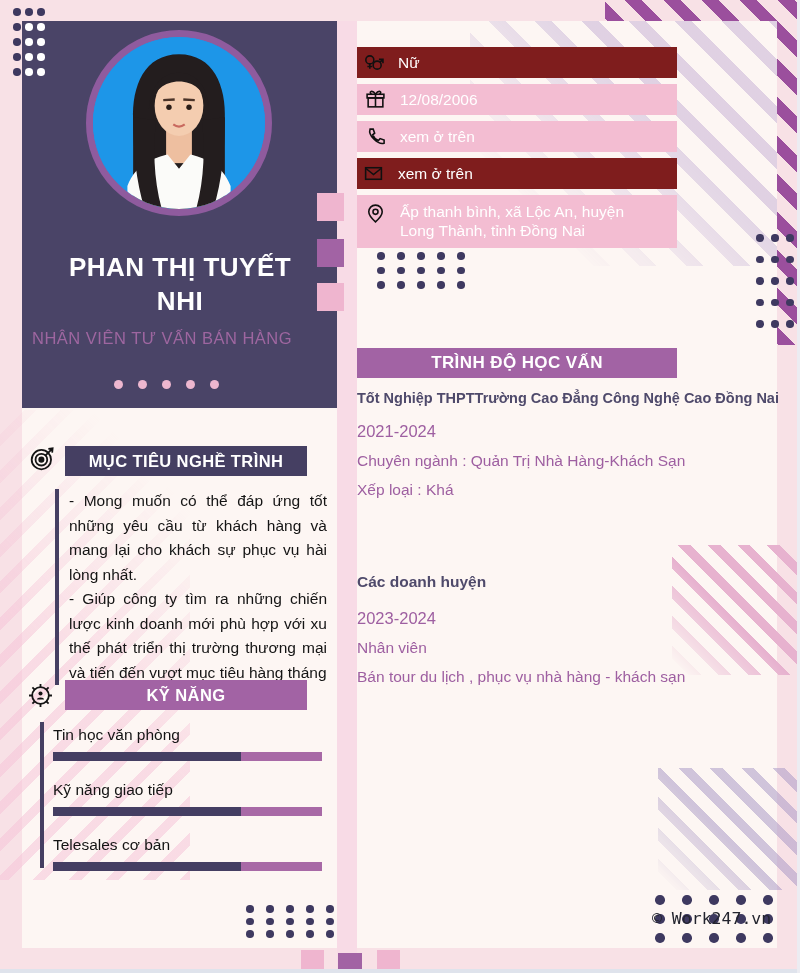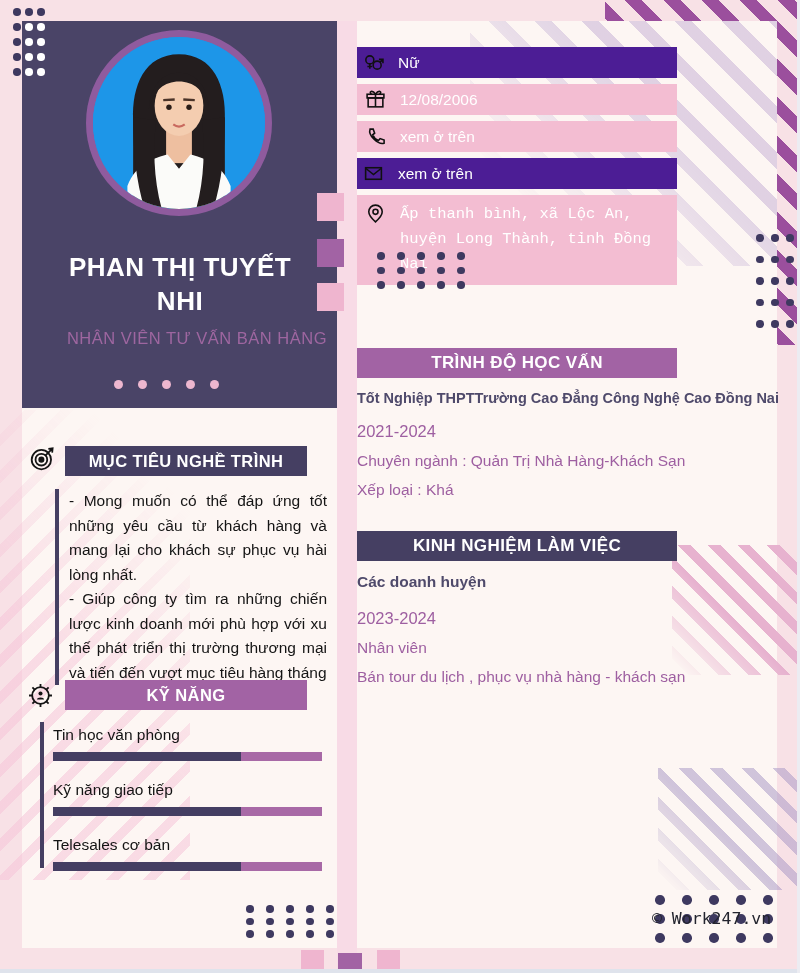--- a/index.html
+++ b/index.html
@@ -42,36 +42,36 @@
   
   .edge-b{left:0;bottom:0;width:800px;height:4px;background:#dfe3ec;z-index:6;}
   .edge-r{right:0;top:0;width:3px;height:973px;background:#ececf2;z-index:6;}
   
   .photo{left:86px;top:30px;width:186px;height:186px;border-radius:50%;
     border:7px solid var(--photo-border);overflow:hidden;background:var(--photo-blue);z-index:4;}
   .photo svg{display:block;width:100%;height:100%;}
   
   .name{left:50px;top:250px;width:260px;text-align:center;color:#fff;
     font-size:26px;font-weight:bold;line-height:1.32;letter-spacing:.5px;z-index:4;}
-  .job-title{left:32px;top:329px;width:295px;text-align:right;color:#9e66a0;
+  .job-title{left:32px;top:329px;width:295px;text-align:left;color:#9e66a0;
     font-size:16.5px;letter-spacing:.5px;z-index:4;}
   .name-dots{left:114px;top:380px;display:flex;gap:15px;z-index:4;}
   .name-dots span{width:9px;height:9px;border-radius:50%;background:#edb7cf;}
   
   .sq{width:27px;height:28px;z-index:4;}
   .sq.pink{background:var(--sq-pink);} .sq.purple{background:var(--accent-purple);}
   .sq1{left:317px;top:193px;} .sq2{left:317px;top:239px;} .sq3{left:317px;top:283px;}
   
   .contact{left:357px;top:47px;width:320px;z-index:3;}
   .crow{display:flex;align-items:center;gap:14px;min-height:31px;margin-bottom:6px;
     padding-left:6px;color:#fff;font-size:15.5px;}
-  .crow.purple{background:#4c1d95;} .crow.pink{background:var(--bar-pink);padding-left:8px;}
+  .crow.purple{background:#7f1d1d;} .crow.pink{background:var(--bar-pink);padding-left:8px;}
   .crow.tall{align-items:flex-start;padding-top:7px;padding-bottom:8px;}
   .crow.tall .cicon{margin-top:1px;}
-  .crow.tall .ctext{width:262px;line-height:25px;font-family:Liberation Mono, monospace;}
+  .crow.tall .ctext{width:262px;line-height:19px;}
   .cicon{width:21px;height:21px;flex:0 0 21px;color:#101010;}
   .cicon svg{display:block;width:100%;height:100%;}
   
   .sec-head{height:30px;display:flex;align-items:center;justify-content:center;
     color:#fff;font-weight:bold;z-index:3;letter-spacing:.4px;}
   .sec-head.dark{background:var(--header-dark);} .sec-head.purple{background:var(--accent-purple);}
   .h-objective{left:65px;top:446px;width:242px;font-size:16.5px;}
   .h-skills{left:65px;top:680px;width:242px;font-size:16.5px;text-align:right;}
   .h-edu{left:357px;top:348px;width:320px;font-size:17px;}
   .h-exp{left:357px;top:531px;width:320px;font-size:17px;}
@@ -251,21 +251,20 @@
         </div>
     </div>
   </div>
   <div class="abs edu">
     <div class="school">Tốt Nghiệp THPTTrường Cao Đẳng Công Nghệ Cao Đồng Nai</div>
     <div class="pline years">2021-2024</div>
     <div class="pline">Chuyên ngành : Quản Trị Nhà Hàng-Khách Sạn</div>
     <div class="pline">Xếp loại : Khá</div>
   </div>
 
-  <div class="abs sec-head dark h-exp">KINH NGHIỆM LÀM VIỆC</div>
   <div class="abs exp">
     <div class="company">Các doanh huyện</div>
     <div class="pline years">2023-2024</div>
     <div class="pline">Nhân viên</div>
     <div class="pline">Bán tour du lịch , phục vụ nhà hàng - khách sạn</div>
   </div>
 
   <div class="abs bsq bsq1"></div>
   <div class="abs bsq bsq2"></div>
   <div class="abs bsq bsq3"></div>

